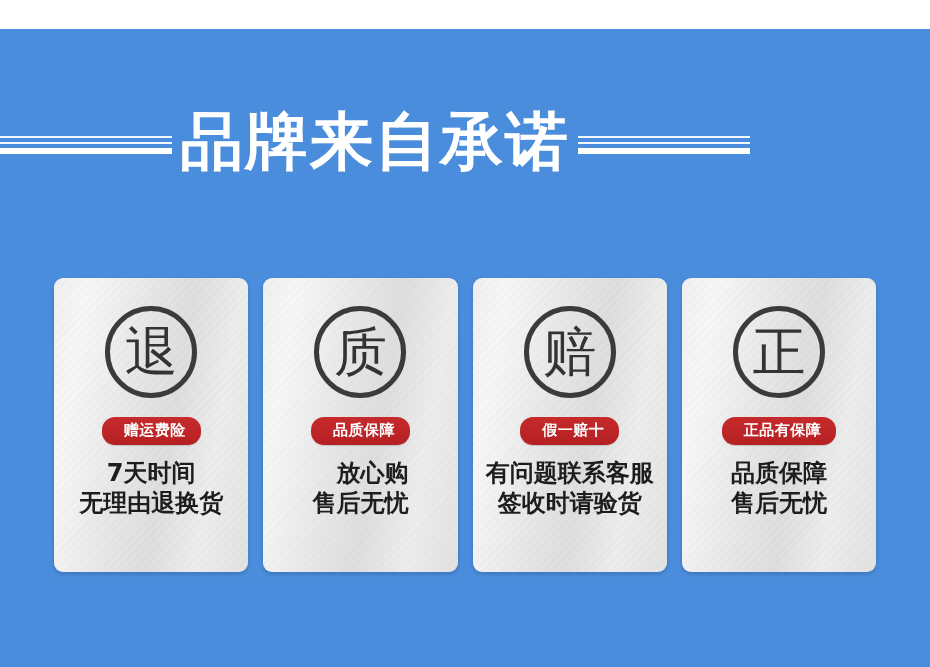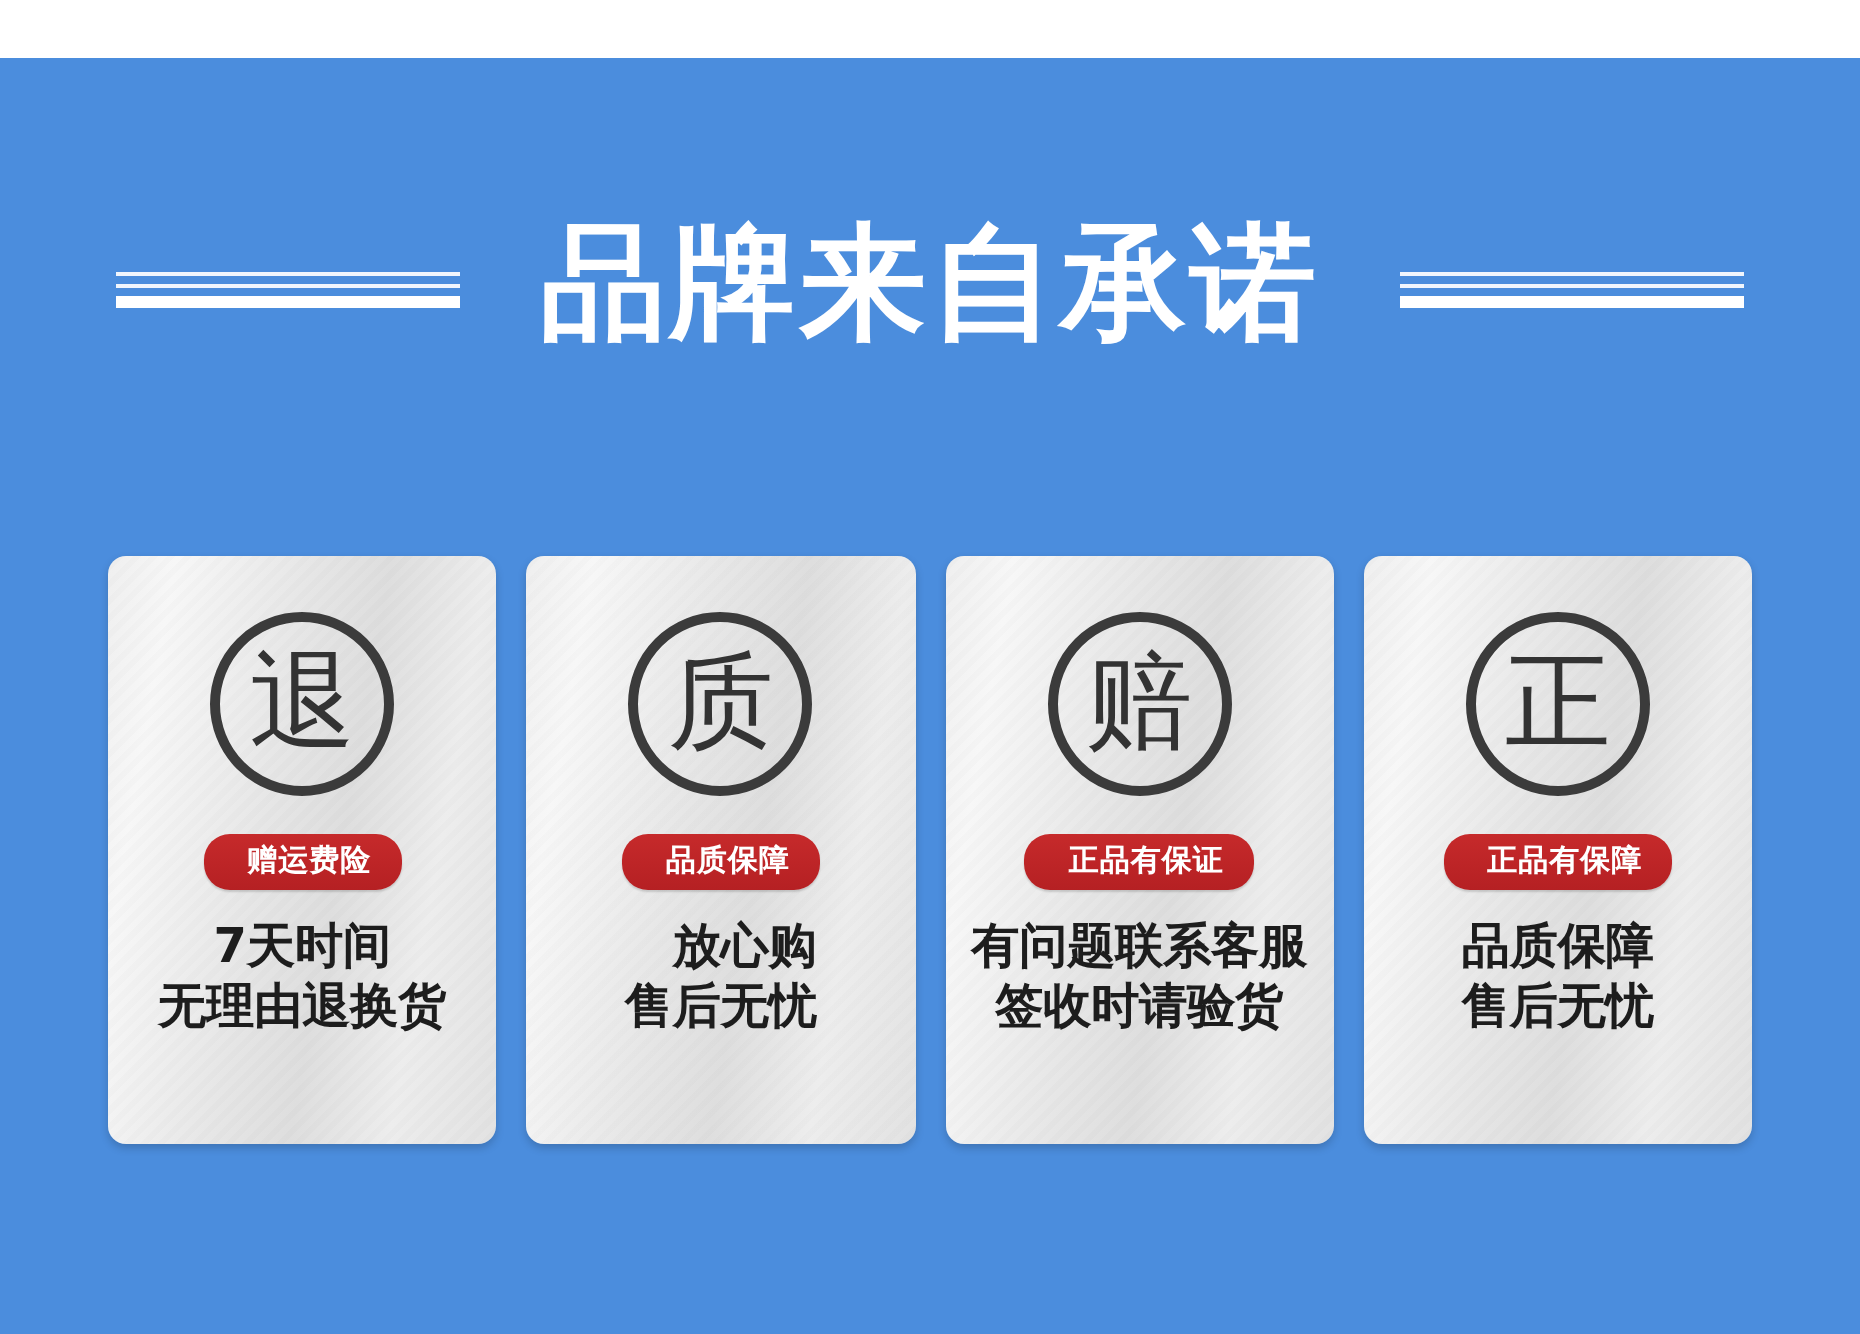--- a/index.html
+++ b/index.html
@@ -34,22 +34,21 @@
   #header-block {
     position:absolute;
     left:0; top:100px;
     width:930px;
     text-align:center;
   }
 
   #title-row {
     display:flex;
     align-items:center;
-    justify-content:center;
-    gap:40px;
+    gap:8px;
     height:82px;
   }
 
   .rule-stack {
     display:flex;
     flex-direction:column;
     justify-content:center;
     gap:4px;
     width:172px;
     margin-top:8px;
@@ -212,21 +211,21 @@
       <div class="card-lines regular">
         <span class="ln">放心购</span>
         <span class="ln">售后无忧</span>
       </div>
     </div>
 
     <div class="card">
       <div class="seal">
         <span class="seal-glyph">赔</span>
       </div>
-      <div class="badge">正品有保证</div>
+      <div class="badge">假一赔十</div>
       <div class="card-lines bold">
         <span class="ln">有问题联系客服</span>
         <span class="ln">签收时请验货</span>
       </div>
     </div>
 
     <div class="card">
       <div class="seal">
         <span class="seal-glyph">正</span>
       </div>

